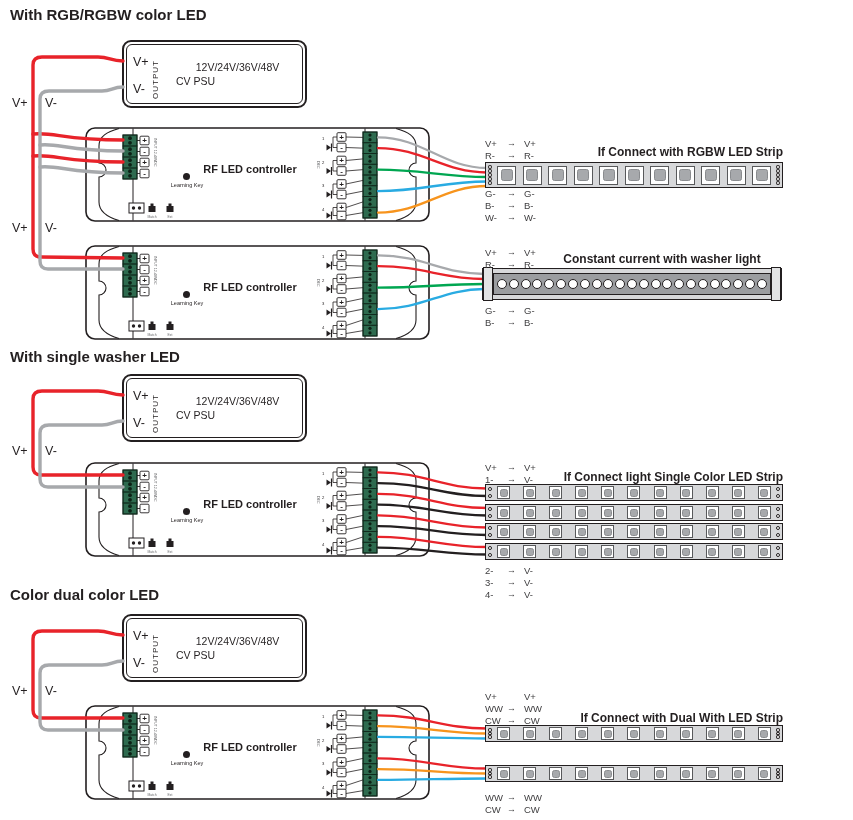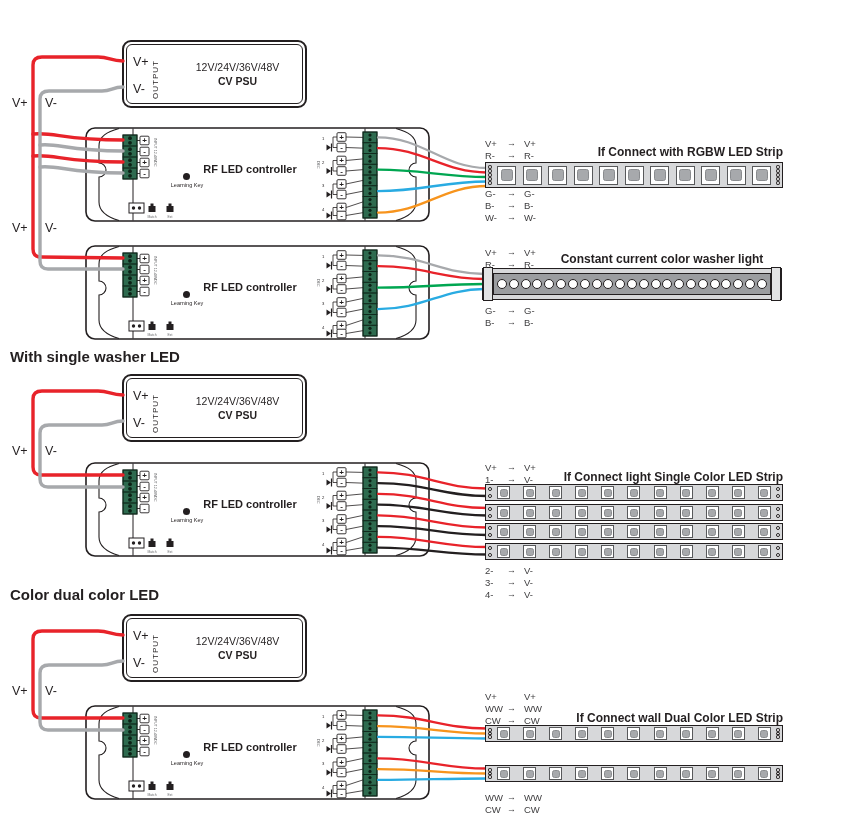--- a/index.html
+++ b/index.html
@@ -10,21 +10,21 @@
   .heading{position:absolute;font-size:15px;font-weight:bold;z-index:6;white-space:pre;}
   .rail{position:absolute;font-size:12.5px;z-index:6;white-space:pre;}
   
   .psu{position:absolute;width:185px;height:68px;border:2px solid #231f20;border-radius:9px;background:#fff;z-index:3;}
   .psu .inner{position:absolute;inset:2px;border:1px solid #231f20;border-radius:6px;}
   .psu span{position:absolute;white-space:pre;}
   .psu-vp{left:9px;top:13px;font-size:12.5px;}
   .psu-vm{left:9px;top:40px;font-size:12.5px;}
   .psu-out{left:27px;top:11px;height:46px;writing-mode:vertical-rl;transform:rotate(180deg);font-size:8px;letter-spacing:1px;}
   .psu-l1{left:52px;right:6px;top:19px;text-align:center;font-weight:normal;font-size:10.5px;}
-  .psu-l2{left:52px;right:6px;top:33px;text-align:center;font-weight:bold;font-size:10.5px;}
+  .psu-l2{left:52px;right:6px;top:33px;text-align:left;font-weight:normal;font-size:10.5px;}
   
   .controller{position:absolute;width:345px;height:95px;z-index:3;}
   .controller > svg{position:absolute;left:0;top:0;width:345px;height:95px;}
   .ctrl-title{position:absolute;left:105px;top:36px;width:120px;text-align:center;font-size:11px;font-weight:bold;}
   .lk-dot{position:absolute;left:98px;top:46px;width:7px;height:7px;background:#231f20;border-radius:50%;}
   .lk-label{position:absolute;left:58px;top:55px;width:88px;text-align:center;font-size:5.5px;}
   
   #wires{position:absolute;left:0;top:0;z-index:4;}
   #wires path{fill:none;stroke-linecap:round;stroke-linejoin:round;}
   .thick path{stroke-width:3.4px;}
@@ -53,20 +53,21 @@
   .lrow{display:flex;height:12px;align-items:center;white-space:pre;}
   .lt1{width:22px;} .lar{width:17px;font-weight:bold;font-size:9px;} .lt2{}
   .title{position:absolute;z-index:6;font-weight:bold;font-size:12px;color:#231f20;white-space:pre;}
   .t-right{text-align:right;} .t-center{text-align:center;}
 </style>
 </head>
 <body>
 
 <div id="stage">
 
+  <div class="heading" style="left:10px;top:6px">With RGB/RGBW color LED</div>
   <div class="heading" style="left:10px;top:348px">With single washer LED</div>
   <div class="heading" style="left:10px;top:586px">Color dual color LED</div>
 
   <svg id="wires" width="853" height="820">
     <g class="thick">
       <path class="wr" d="M123,61 C110,61 110,57 98,57 L42,57 Q33,57 33,65 L33,249 Q33,257 41,257 L123,258"></path>
       <path class="wr" d="M33,134 C56,132 62,140 123,140"></path>
       <path class="wr" d="M33,156 C56,154 62,162 123,162"></path>
       <path class="wg" d="M123,87 C112,87 112,91 102,91 L49,91 Q40,91 40,99 L40,261 Q40,269 48,269 L123,269"></path>
       <path class="wg" d="M40,145 C60,143 66,151 123,151"></path>
@@ -682,21 +683,21 @@
       <div class="wcap wcap-r"></div>
     </div>
   <div class="lbls" style="left:485px;top:246px">
       <div class="lrow"><span class="lt1">V+</span><span class="lar">→</span><span class="lt2">V+</span></div>
       <div class="lrow"><span class="lt1">R-</span><span class="lar">→</span><span class="lt2">R-</span></div>
     </div>
   <div class="lbls" style="left:485px;top:304px">
       <div class="lrow"><span class="lt1">G-</span><span class="lar">→</span><span class="lt2">G-</span></div>
       <div class="lrow"><span class="lt1">B-</span><span class="lar">→</span><span class="lt2">B-</span></div>
     </div>
-  <div class="title t-center" style="left:542px;top:252px;width:240px">Constant current color washer light</div>
+  <div class="title t-center" style="left:542px;top:252px;width:240px">Constant current with washer light</div>
 
   <div class="strip strip-sm" style="left:485px;top:484px;width:298px;height:17px">
       <div class="padcol padcol-l">
         <i class="pad"></i>
         <i class="pad"></i>
       </div>
       <div class="padcol padcol-r">
         <i class="pad"></i>
         <i class="pad"></i>
       </div>
@@ -978,15 +979,15 @@
     </div>
   <div class="lbls" style="left:485px;top:690px">
       <div class="lrow"><span class="lt1">V+</span><span class="lar"></span><span class="lt2">V+</span></div>
       <div class="lrow"><span class="lt1">WW</span><span class="lar">→</span><span class="lt2">WW</span></div>
       <div class="lrow"><span class="lt1">CW</span><span class="lar">→</span><span class="lt2">CW</span></div>
     </div>
   <div class="lbls" style="left:485px;top:791px">
       <div class="lrow"><span class="lt1">WW</span><span class="lar">→</span><span class="lt2">WW</span></div>
       <div class="lrow"><span class="lt1">CW</span><span class="lar">→</span><span class="lt2">CW</span></div>
     </div>
-  <div class="title t-right" style="left:557px;top:711px;width:226px">If Connect wall Dual Color LED Strip</div>
+  <div class="title t-right" style="left:557px;top:711px;width:226px">If Connect with Dual With LED Strip</div>
 
 </div>
 
 </body></html>

